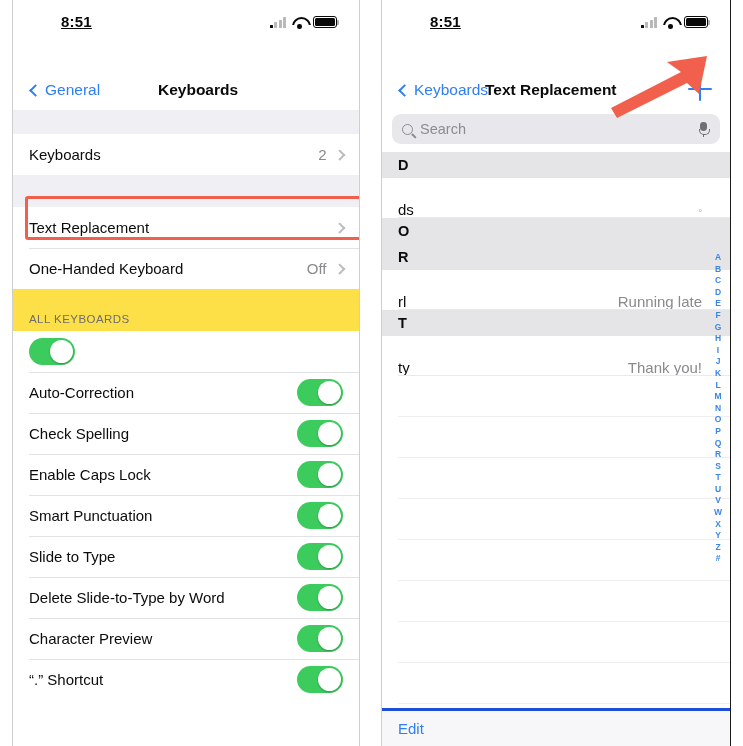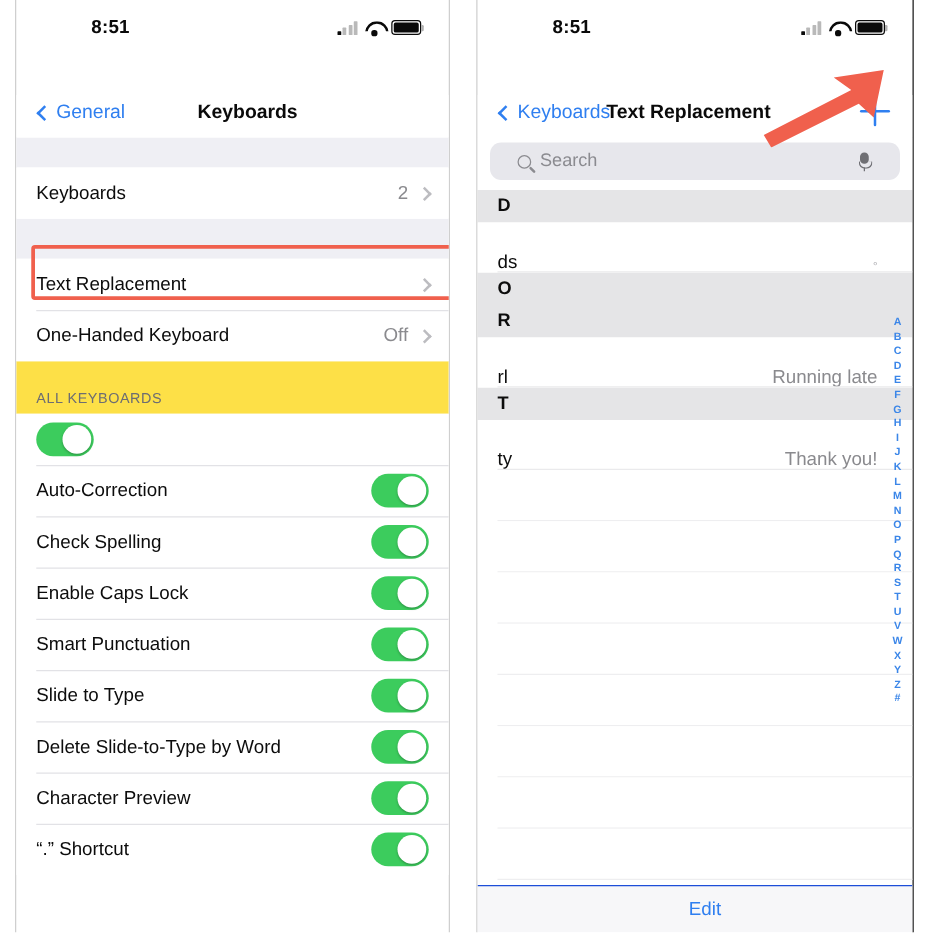--- a/index.html
+++ b/index.html
@@ -12,22 +12,22 @@
   #root { position: relative; width: 743px; height: 746px; background:#ffffff; }
 
   
   .panel { position: absolute; top: 0; height: 746px; background:#ffffff; overflow:hidden; }
   #left-panel  { left: 12px;  width: 348px; border-left:1px solid #cfcfcf; border-right:1px solid #cfcfcf;}
   #right-panel { left: 381px; width: 350px; border-left:1px solid #cfcfcf; border-right:1px solid #1a1a1a;}
 
   
   .statusbar { position:relative; height:38px; }
   .status-time {
-    position:absolute; left:60px; top:13px;
-    font-size:15px; font-weight:700; color:#0a0a0a; letter-spacing:.2px;
+    position:absolute; left:48px; top:13px;
+    font-size:15px; font-weight:700; color:#0a0a0a; letter-spacing:.2px;text-decoration:underline;
   }
   .status-icons { position:absolute; right:22px; top:14px; display:flex; align-items:flex-end; gap:6px; height:14px;}
   .sig { display:flex; align-items:flex-end; gap:1.5px; height:11px; }
   .sig i { display:block; width:3px; background:#0a0a0a; border-radius:.5px; }
   .sig i:nth-child(1){ height:3.5px; }
   .sig i:nth-child(2){ height:6px; background:#b9b9b9;}
   .sig i:nth-child(3){ height:8.5px; background:#b9b9b9;}
   .sig i:nth-child(4){ height:11px; background:#b9b9b9;}
   .wifi { position:relative; width:15px; height:11px; }
   .wifi::before{
@@ -91,21 +91,21 @@
   
   #highlight-box{
     position:absolute; left:12px; top:196px; width:348px; height:44px;
     border:3px solid #f0604d; border-radius:3px; pointer-events:none; z-index:6;
   }
 
   
   .searchwrap{ padding:4px 10px 8px 10px; background:#ffffff; }
   .searchbar{
     position:relative; height:30px; background:#e7e7ec; border-radius:9px;
-    display:flex; align-items:center; padding:0 22px;
+    display:flex; align-items:center; padding:0 10px;
   }
   .mag{
     position:relative; width:11px; height:11px; border:1.7px solid #8b8b90; border-radius:50%; flex:none; margin-right:7px;
   }
   .mag::after{ content:""; position:absolute; right:-4.5px; bottom:-3.5px; width:6px; height:1.7px; background:#8b8b90; transform:rotate(45deg); border-radius:1px;}
   .search-ph{ font-size:14.5px; color:#8b8b90; flex:1; }
   .mic{ position:relative; width:9px; height:15px; flex:none; margin-right:2px; }
   .mic::before{ content:""; position:absolute; left:1.3px; top:0; width:6.4px; height:9.5px; background:#6f6f74; border-radius:3.4px;}
   .mic::after{
     content:""; position:absolute; left:0; top:7.2px; width:9px; height:5.2px;
@@ -133,21 +133,21 @@
     position:absolute; right:5px; top:252px; width:14px;
     display:flex; flex-direction:column; align-items:center; z-index:5;
   }
   #index-strip span{
     font-size:8.5px; line-height:11.6px; font-weight:700; color:#3b86e8; cursor:pointer;
   }
 
   
   #edit-bar{
     position:absolute; left:0; right:0; bottom:0; height:38px; background:#f7f7f9;
-    border-top:1px solid #1d4ed8; display:flex; align-items:center; padding-left:16px;justify-content:center;
+    border-top:3px solid #1d4ed8; display:flex; align-items:center; padding-left:16px;
   }
   #edit-bar .edit-label{ font-size:15px; color:#2f7ff0; cursor:pointer; }
 
   
   #red-arrow{ position:absolute; left:595px; top:48px; width:130px; height:70px; z-index:9; pointer-events:none;}
 </style>
 </head>
 <body>
 
 <div id="root">

